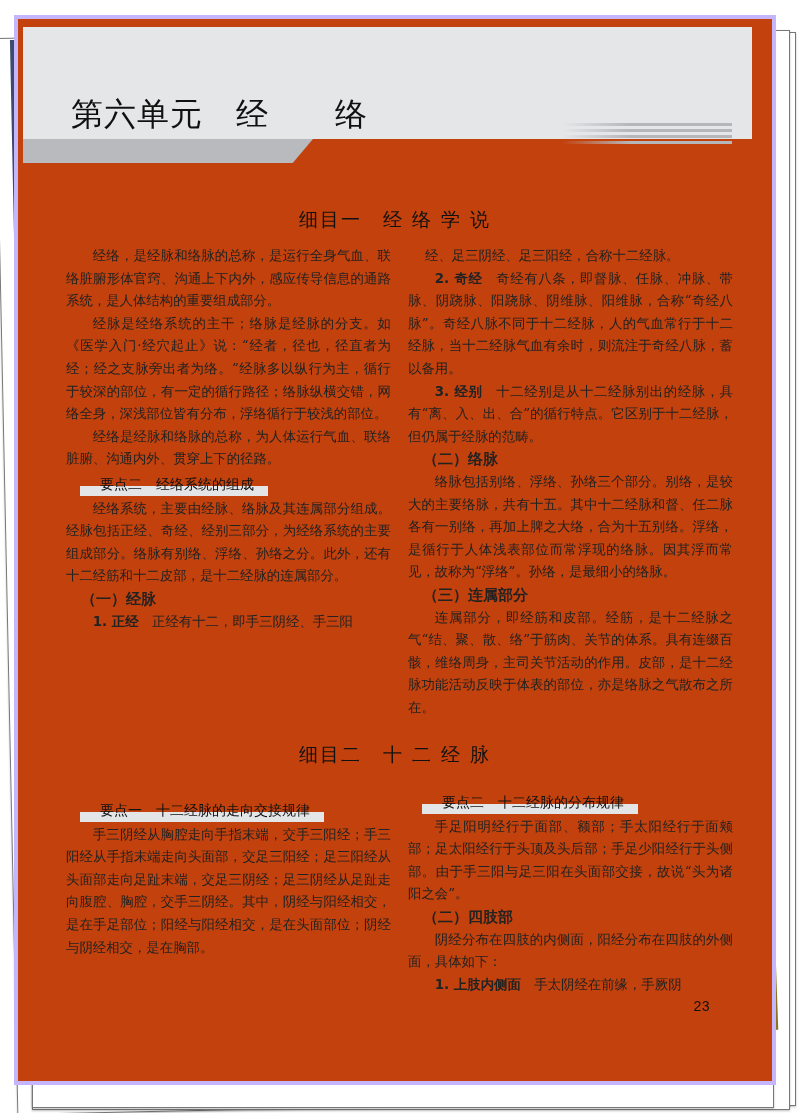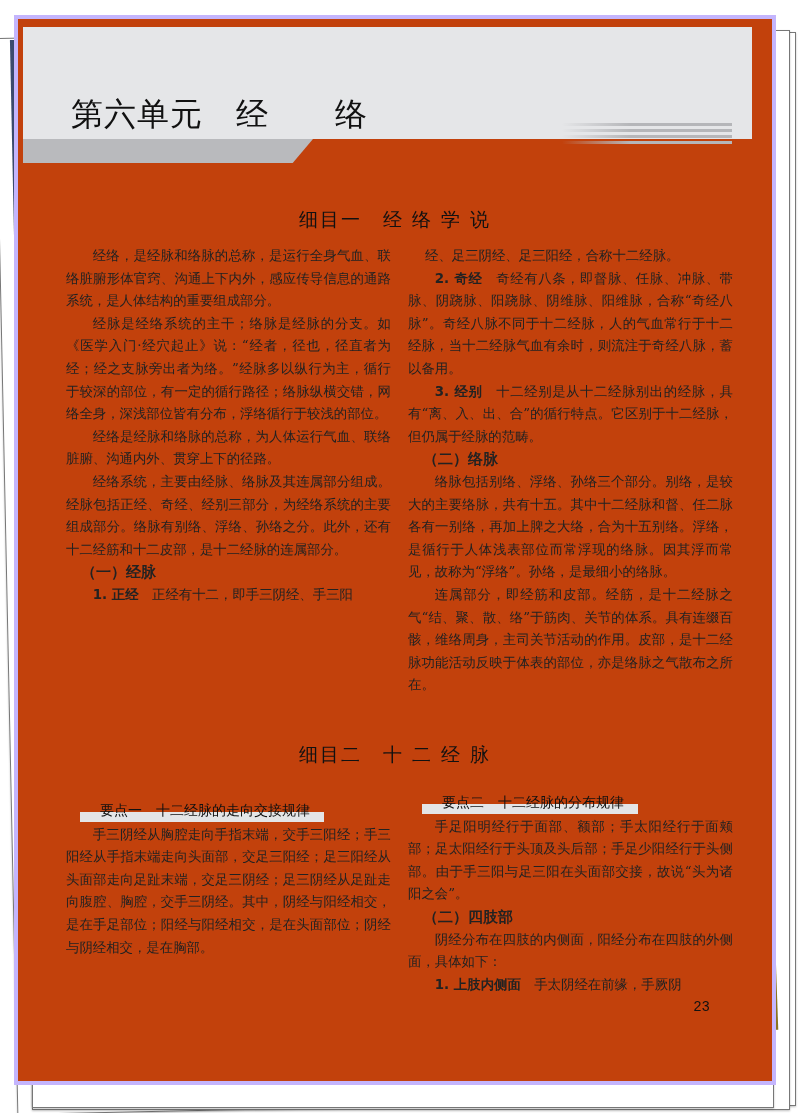--- a/index.html
+++ b/index.html
@@ -50,31 +50,33 @@
       </div>
   </div>
   <div class="banner-stripe"></div>
 
   <div class="section-title" style="top:188px;">细目一　经 络 学 说</div>
 
   <div class="col" style="left:48px; top:226px; width:325px;">
     <p>经络，是经脉和络脉的总称，是运行全身气血、联络脏腑形体官窍、沟通上下内外，感应传导信息的通路系统，是人体结构的重要组成部分。</p>
     <p>经脉是经络系统的主干；络脉是经脉的分支。如《医学入门·经穴起止》说：“经者，径也，径直者为经；经之支脉旁出者为络。”经脉多以纵行为主，循行于较深的部位，有一定的循行路径；络脉纵横交错，网络全身，深浅部位皆有分布，浮络循行于较浅的部位。</p>
     <p>经络是经脉和络脉的总称，为人体运行气血、联络脏腑、沟通内外、贯穿上下的径路。</p>
+    <div class="keypoint">要点二　经络系统的组成</div>
     <p>经络系统，主要由经脉、络脉及其连属部分组成。经脉包括正经、奇经、经别三部分，为经络系统的主要组成部分。络脉有别络、浮络、孙络之分。此外，还有十二经筋和十二皮部，是十二经脉的连属部分。</p>
     <div class="sub">（一）经脉</div>
     <p><span class="lead">1. 正经</span>　<span>正经有十二，即手三阴经、手三阳</span></p>
   </div>
 
   <div class="col" style="left:390px; top:226px; width:325px;">
     <p class="noind">经、足三阴经、足三阳经，合称十二经脉。</p>
     <p><span class="lead">2. 奇经</span>　<span>奇经有八条，即督脉、任脉、冲脉、带脉、阴跷脉、阳跷脉、阴维脉、阳维脉，合称“奇经八脉”。奇经八脉不同于十二经脉，人的气血常行于十二经脉，当十二经脉气血有余时，则流注于奇经八脉，蓄以备用。</span></p>
     <p><span class="lead">3. 经别</span>　<span>十二经别是从十二经脉别出的经脉，具有“离、入、出、合”的循行特点。它区别于十二经脉，但仍属于经脉的范畴。</span></p>
     <div class="sub">（二）络脉</div>
     <p>络脉包括别络、浮络、孙络三个部分。别络，是较大的主要络脉，共有十五。其中十二经脉和督、任二脉各有一别络，再加上脾之大络，合为十五别络。浮络，是循行于人体浅表部位而常浮现的络脉。因其浮而常见，故称为“浮络”。孙络，是最细小的络脉。</p>
+    <div class="sub">（三）连属部分</div>
     <p>连属部分，即经筋和皮部。经筋，是十二经脉之气“结、聚、散、络”于筋肉、关节的体系。具有连缀百骸，维络周身，主司关节活动的作用。皮部，是十二经脉功能活动反映于体表的部位，亦是络脉之气散布之所在。</p>
   </div>
 
   <div class="section-title" style="top:723px;">细目二　十 二 经 脉</div>
 
   <div class="col" style="left:48px; top:778px; width:325px;">
     <div class="keypoint">要点一　十二经脉的走向交接规律</div>
     <p>手三阴经从胸腔走向手指末端，交手三阳经；手三阳经从手指末端走向头面部，交足三阳经；足三阳经从头面部走向足趾末端，交足三阴经；足三阴经从足趾走向腹腔、胸腔，交手三阴经。其中，阴经与阳经相交，是在手足部位；阳经与阳经相交，是在头面部位；阴经与阴经相交，是在胸部。</p>
   </div>
 

